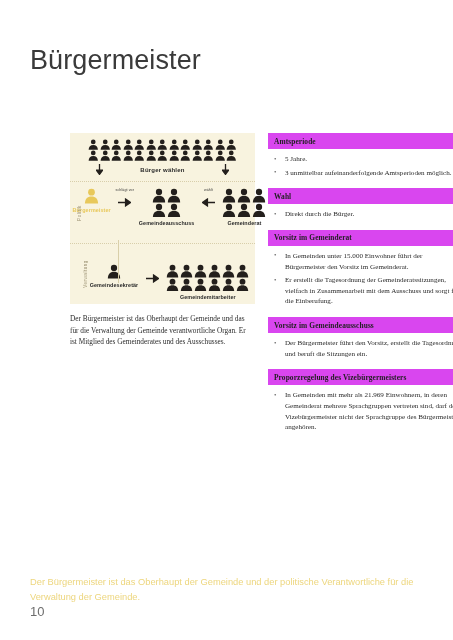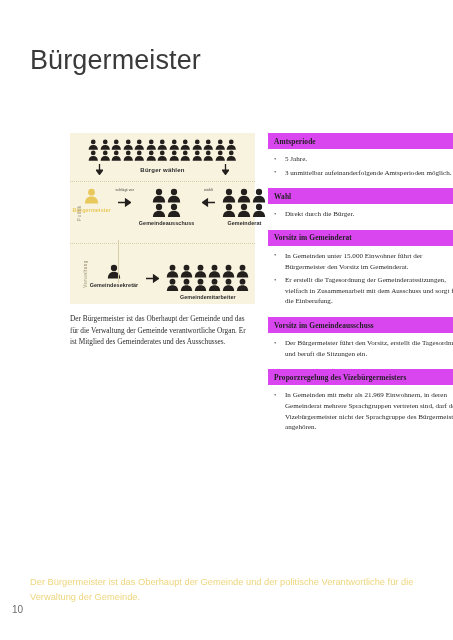--- a/index.html
+++ b/index.html
@@ -203,24 +203,24 @@
     width: 390px;
     font-family: "Liberation Sans", sans-serif;
     font-size: 9.3px;
     line-height: 1.65;
     color: #edd67e;
     margin-top: 44px;
   }
 
   .page-number {
     position: absolute;
-    left: 12px;
+    left: 30px;
     top: 604px;
     font-family: "Liberation Sans", sans-serif;
-    font-size: 10px;
+    font-size: 13px;
     color: #6d6d6d;
   }
 </style>
 </head>
 <body>
 
 <h1 class="page-title">Bürgermeister</h1>
 
 <div class="content">
 

